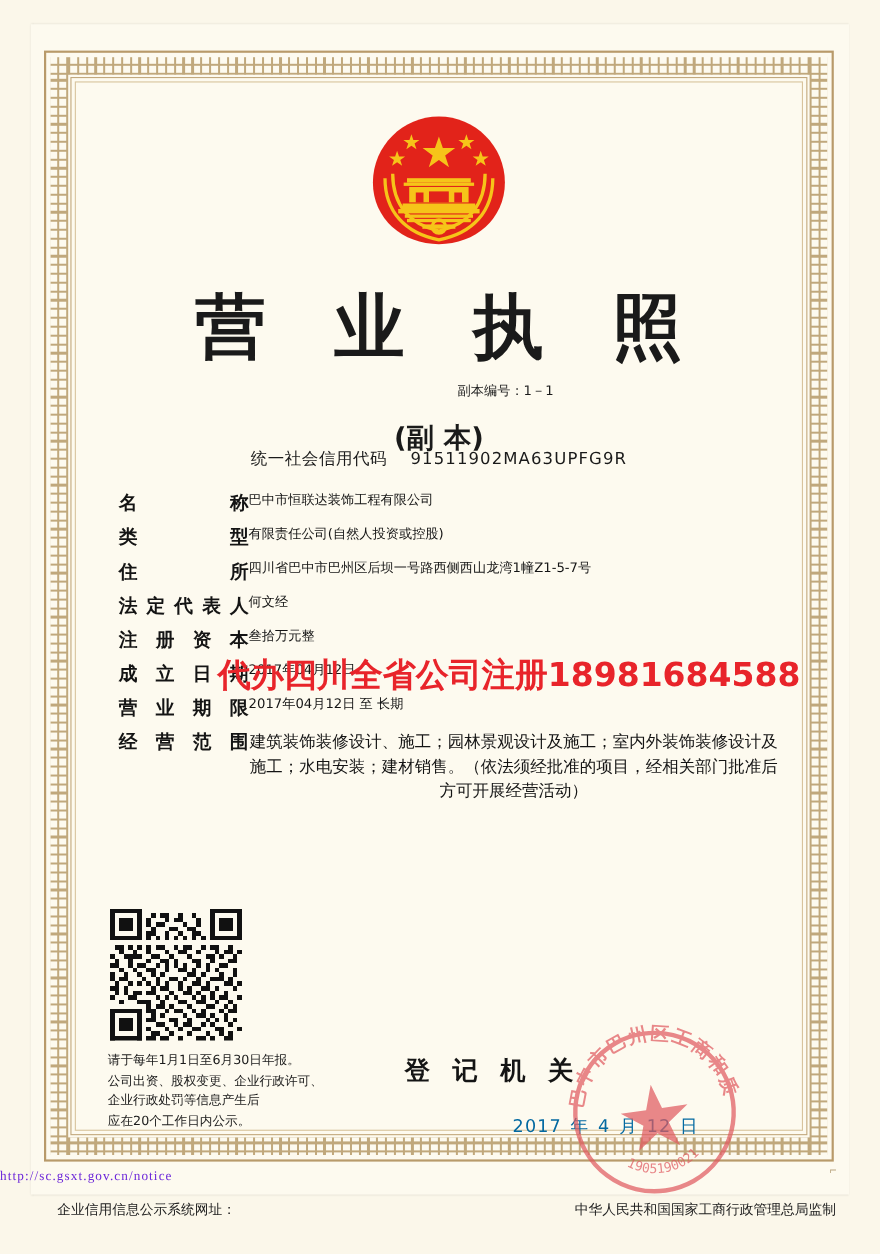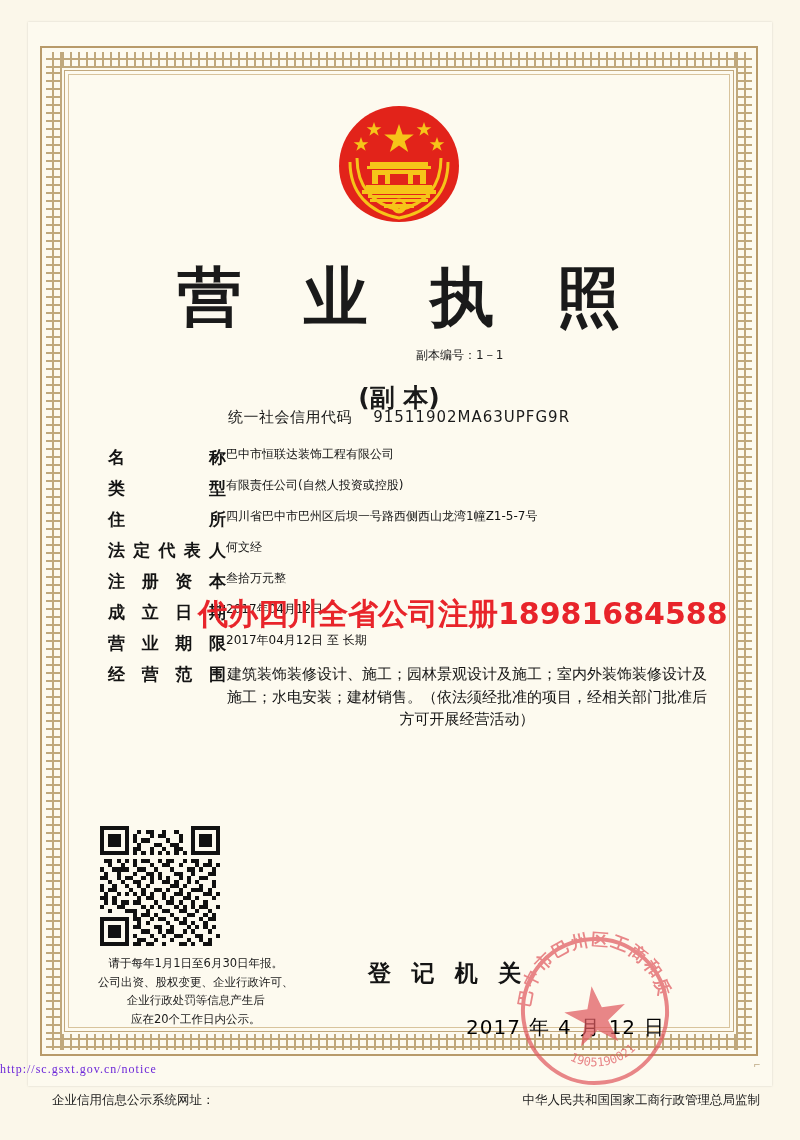--- a/index.html
+++ b/index.html
@@ -208,21 +208,20 @@
 
   
   .notice {
     position: absolute;
     left: 30px;
     top: 880px;
     font-family: "DejaVu Sans", "Liberation Sans", sans-serif;
     font-size: 11.5px;
     color: #1a1a1a;
     line-height: 1.62;
-    text-align: center;
   }
 
   
   .reg-auth {
     position: absolute;
     left: 300px;
     top: 872px;
     font-family: Liberation Sans, sans-serif;
     font-size: 23px;
     font-weight: bold;
@@ -230,22 +229,22 @@
     color: #141414;
     margin-top: 12px;
   }
 
   
   .reg-date {
     position: absolute;
     left: 398px;
     top: 940px;
     font-family: "DejaVu Sans", "Liberation Sans", sans-serif;
-    font-size: 20px;
-    color: #000000;
+    font-size: 16px;
+    color: #0369a1;
     letter-spacing: 1px;
   }
   .reg-date .sep { margin: 0 8px; }
 
   
   .seal {
     position: absolute;
     left: 440px;
     top: 850px;
     width: 175px;

